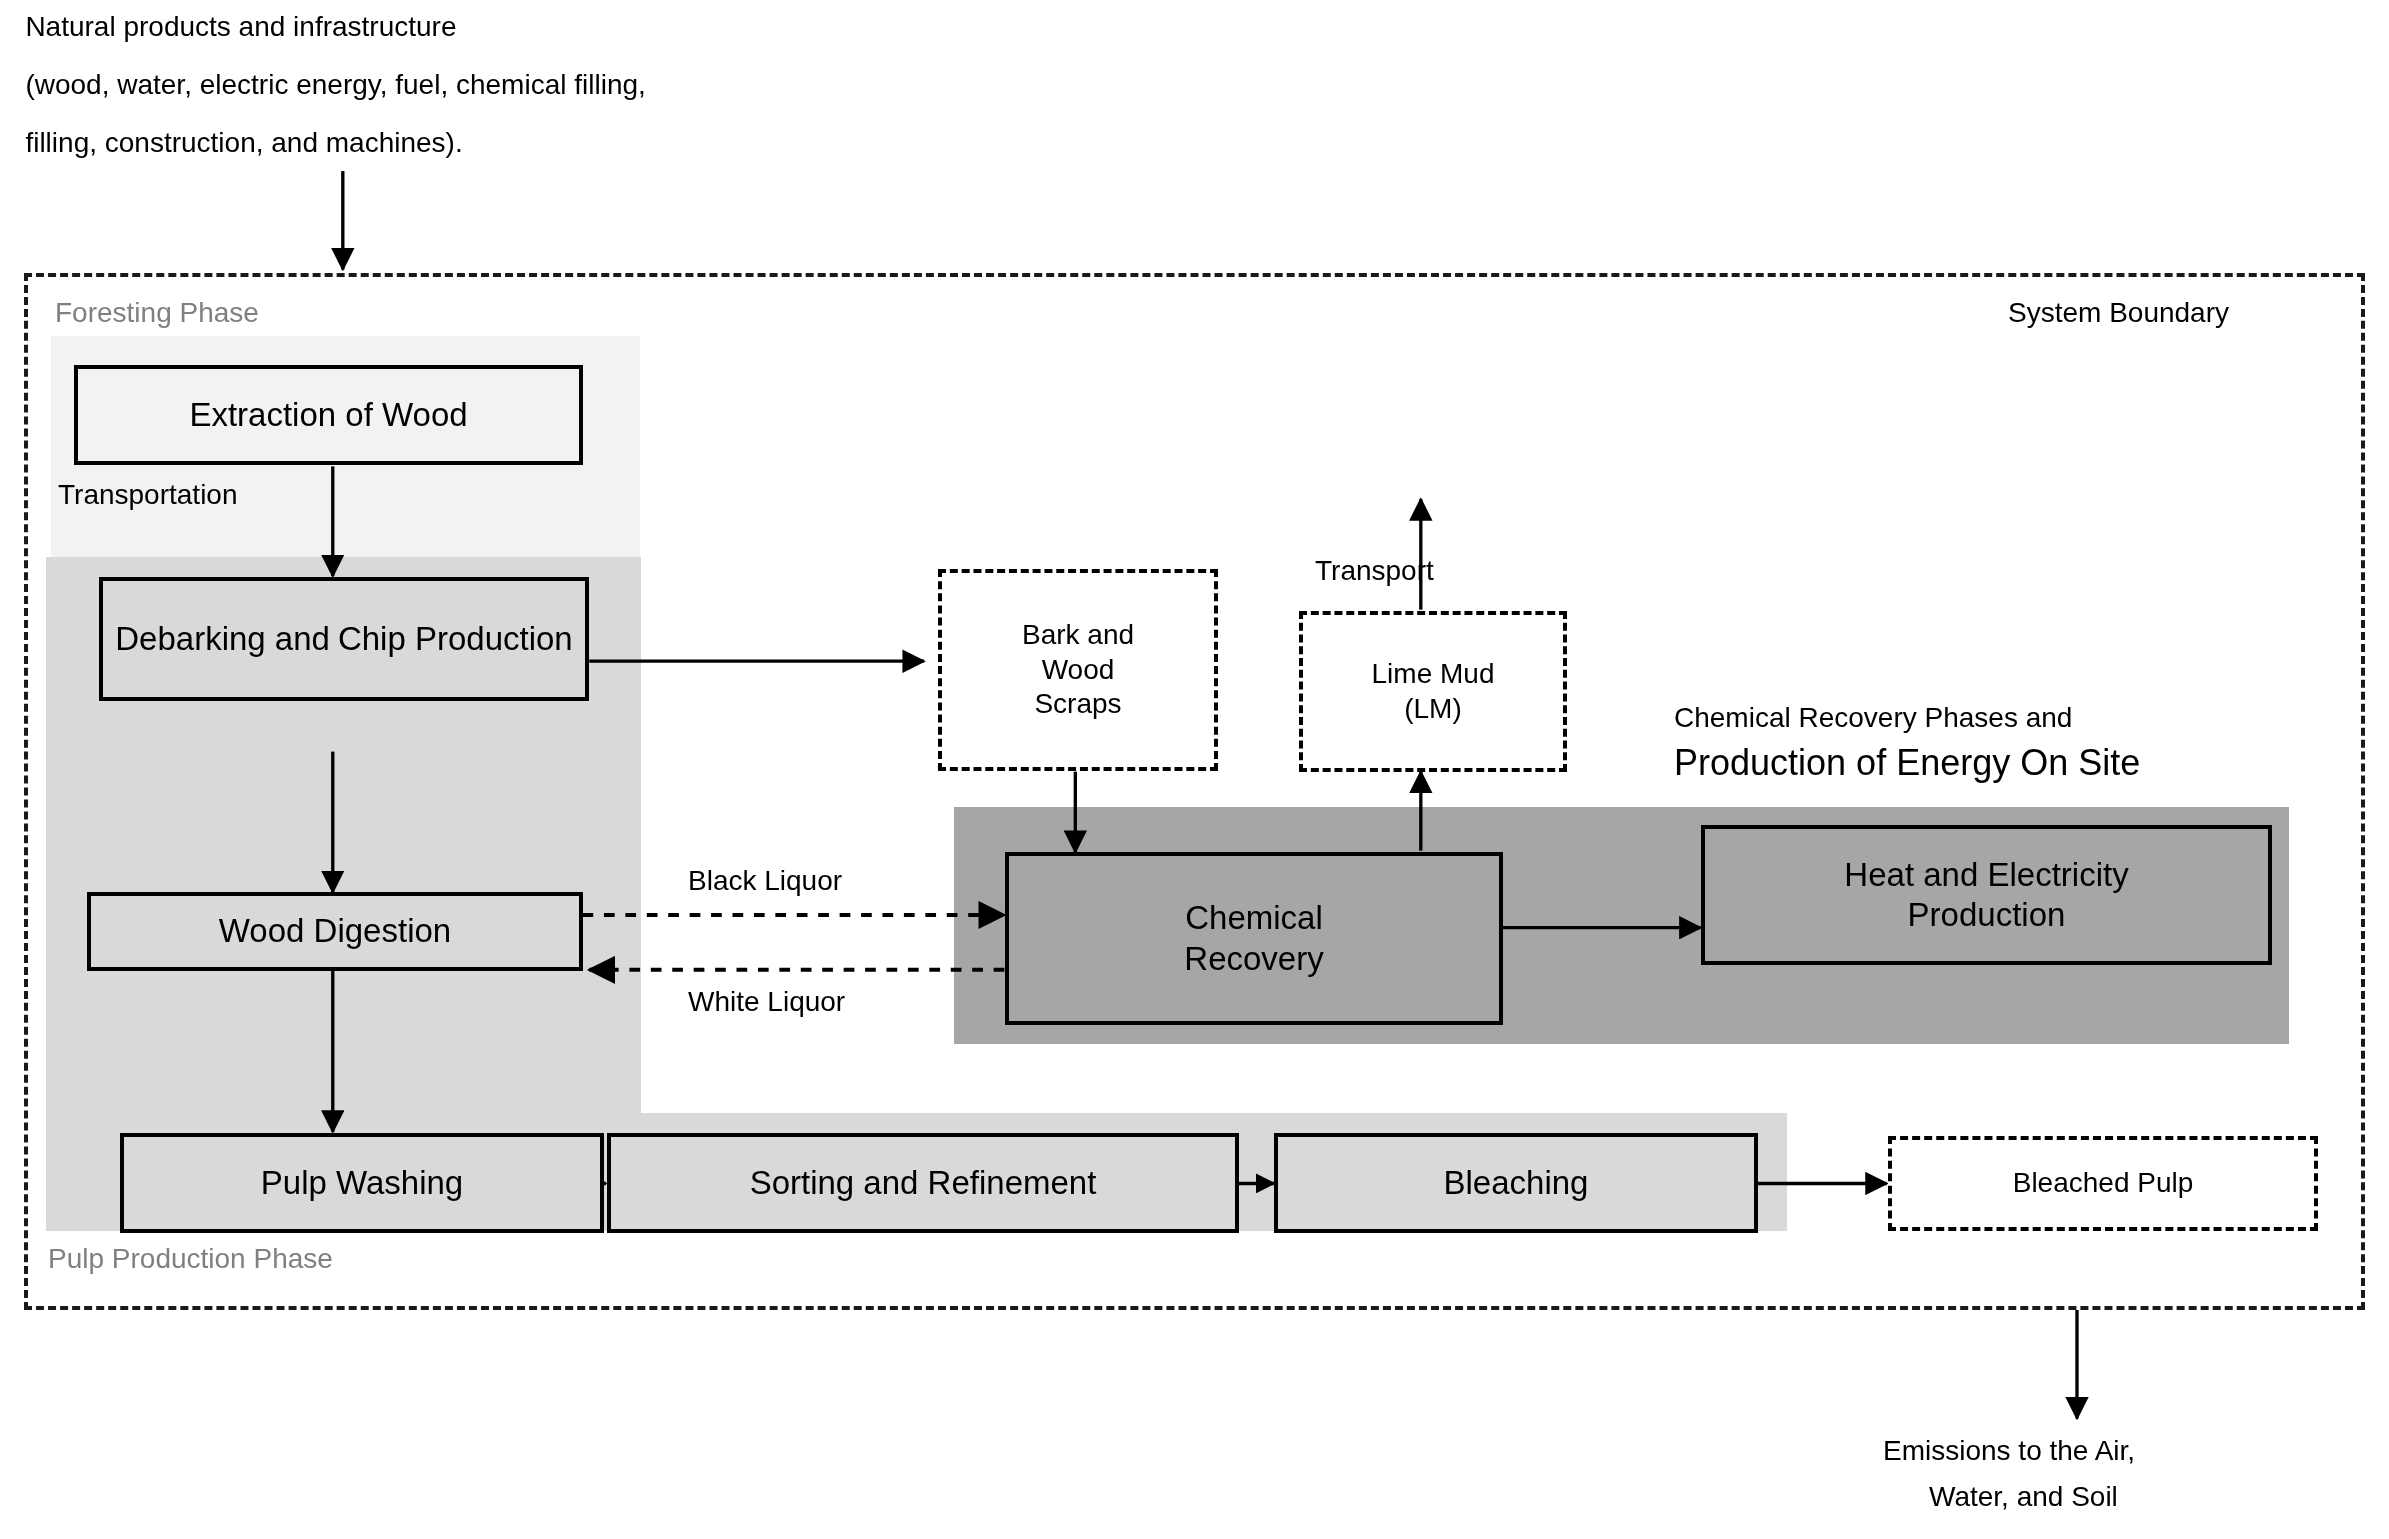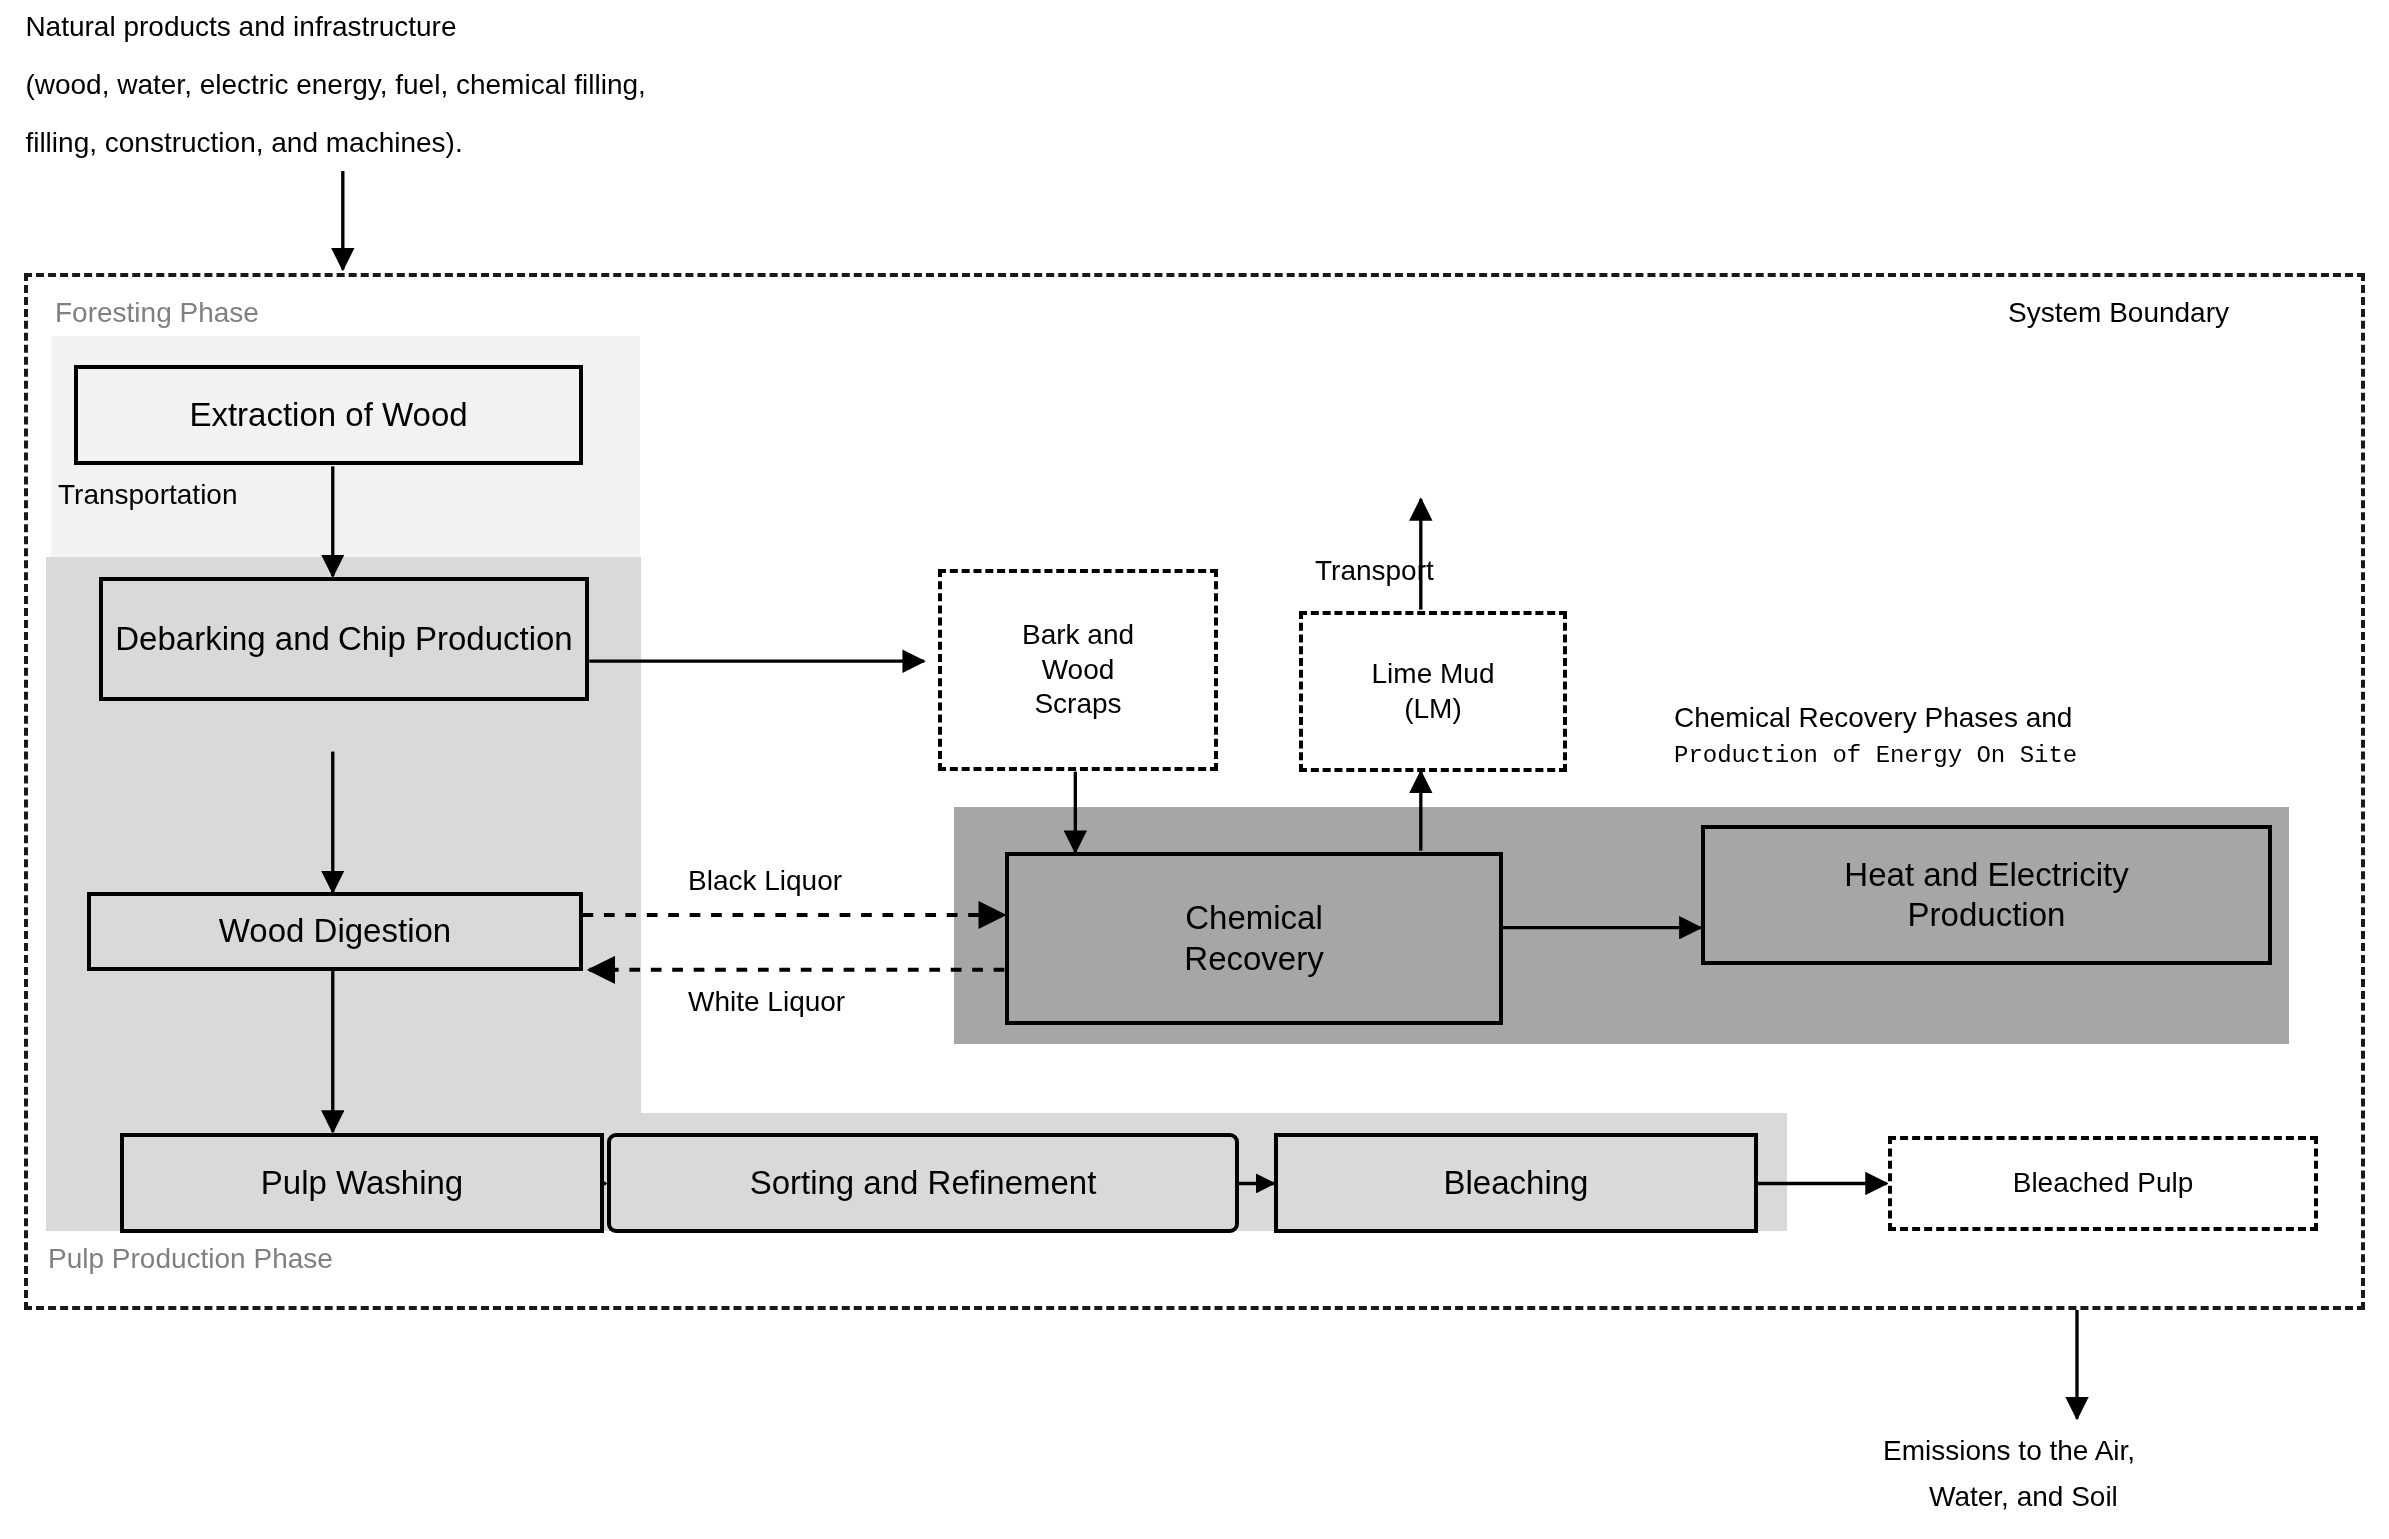--- a/index.html
+++ b/index.html
@@ -102,21 +102,21 @@
   <div class="zone zone-mid" style="left:46px; top:1113px; width:1741px; height:118px;"></div>
 
   <div class="zone zone-dark" style="left:954px; top:807px; width:1335px; height:237px;"></div>
 
   <div class="system-boundary" style="left:24px; top:273px; width:2341px; height:1037px;"></div>
   <div class="txt" style="left:2008px; top:295px; font-size:28px;">System Boundary</div>
 
   <div class="txt txt-gray" style="left:55px; top:295px; font-size:28px;">Foresting Phase</div>
   <div class="txt txt-gray" style="left:48px; top:1241px; font-size:28px;">Pulp Production Phase</div>
   <div class="txt" style="left:1674px; top:700px; font-size:28px;">Chemical Recovery Phases and</div>
-  <div class="txt" style="left:1674px; top:740px; font-size:24px;font-family:Liberation Mono, monospace;">Production of Energy On Site</div>
+  <div class="txt" style="left:1674px; top:740px; font-size:36px;">Production of Energy On Site</div>
 
   <svg id="wires" viewBox="0 0 3568 2299" xmlns="http://www.w3.org/2000/svg">
     <defs>
       <marker id="arrowBig" viewBox="0 0 10 10" refX="9.2" refY="5" markerWidth="7" markerHeight="7" orient="auto-start-reverse">
         <path d="M 0 0 L 10 5 L 0 10 z" fill="#000000"></path>
       </marker>
       <marker id="arrowSm" viewBox="0 0 10 10" refX="9.2" refY="5" markerWidth="6" markerHeight="6" orient="auto-start-reverse">
         <path d="M 0 0 L 10 5 L 0 10 z" fill="#000000"></path>
       </marker>
     </defs>
@@ -158,21 +158,21 @@
 
   <div class="pbox pbox-midgray" style="left:99px; top:577px; width:490px; height:124px; font-size:33px; gap:8px;">
     <span>Debarking and</span>
     <span>Chip Production</span>
   </div>
 
   <div class="pbox pbox-midgray" style="left:87px; top:892px; width:496px; height:79px; font-size:33px;">Wood Digestion</div>
 
   <div class="pbox pbox-midgray" style="left:88px; top:1133px; width:484px; height:100px; font-size:33px;margin-left:32px;">Pulp Washing</div>
 
-  <div class="pbox pbox-midgray" style="left:607px; top:1133px; width:632px; height:100px; font-size:33px;border-radius:9px;">Sorting and Refinement</div>
+  <div class="pbox pbox-midgray" style="left:607px; top:1133px; width:632px; height:100px; font-size:33px;">Sorting and Refinement</div>
 
   <div class="pbox pbox-midgray" style="left:1274px; top:1133px; width:484px; height:100px; font-size:33px;">Bleaching</div>
 
   <div class="pbox pbox-darkgray" style="left:1005px; top:852px; width:498px; height:173px; font-size:33px; flex-direction:column;">
     <span>Chemical</span>
     <span>Recovery</span>
   </div>
 
   <div class="pbox pbox-darkgray" style="left:1701px; top:825px; width:571px; height:140px; font-size:33px; flex-direction:column;">
     <span>Heat and Electricity</span>

